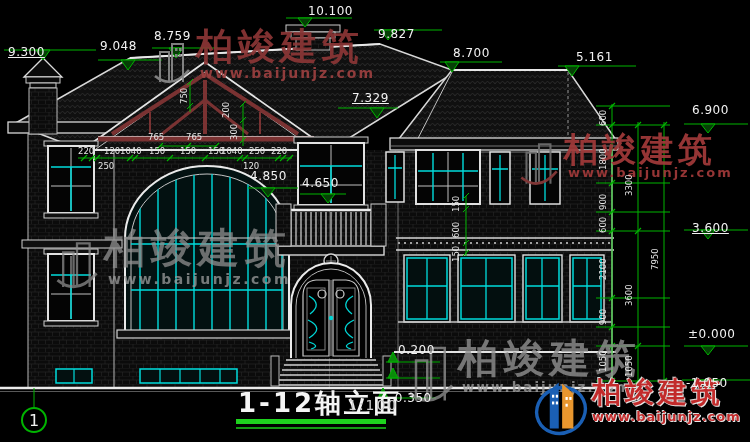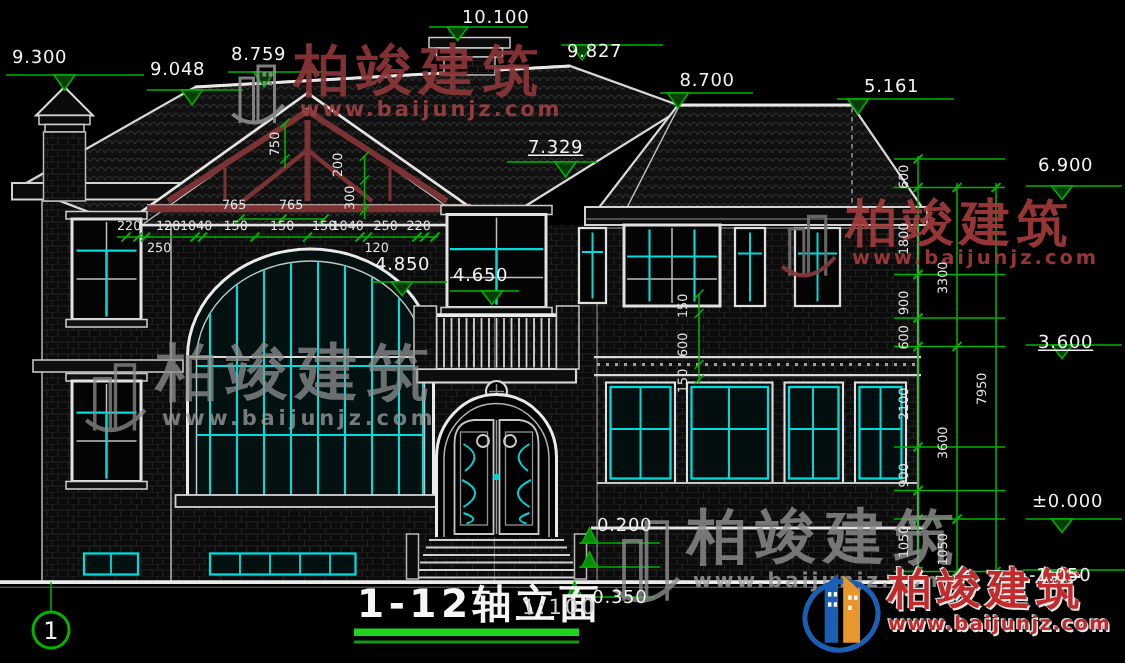--- a/index.html
+++ b/index.html
@@ -334,21 +334,21 @@
           <rect x="19.4" y="26" width="2" height="2.6"></rect>
           <rect x="28" y="22" width="2" height="2.6"></rect>
           <rect x="31.4" y="22" width="2" height="2.6"></rect>
           <rect x="28" y="28" width="2" height="2.6"></rect>
         </g>
     </svg>
     <span class="wm-cn logo-red" style="left:58px;top:6px;font-size:29px;letter-spacing:4px;">柏竣建筑</span>
     <span class="wm-url logo-red" style="left:58px;top:38px;font-size:13px;letter-spacing:1px;">www.baijunjz.com</span>
   </div>
 
-  <span class="lbl elev" style="left:8px;top:32px;">9.300</span>
+  <span class="lbl elev" style="left:8px;top:46px;text-decoration:underline;">9.300</span>
   <span class="lbl elev" style="left:100px;top:40px;">9.048</span>
   <span class="lbl elev" style="left:154px;top:30px;">8.759</span>
   <span class="lbl elev" style="left:308px;top:5px;">10.100</span>
   <span class="lbl elev" style="left:378px;top:28px;">9.827</span>
   <span class="lbl elev" style="left:453px;top:47px;">8.700</span>
   <span class="lbl elev" style="left:576px;top:51px;">5.161</span>
   <span class="lbl elev" style="left:352px;top:92px;text-decoration:underline;">7.329</span>
   <span class="lbl elev" style="left:692px;top:104px;">6.900</span>
   <span class="lbl elev" style="left:250px;top:170px;">4.850</span>
   <span class="lbl elev" style="left:302px;top:177px;">4.650</span>

